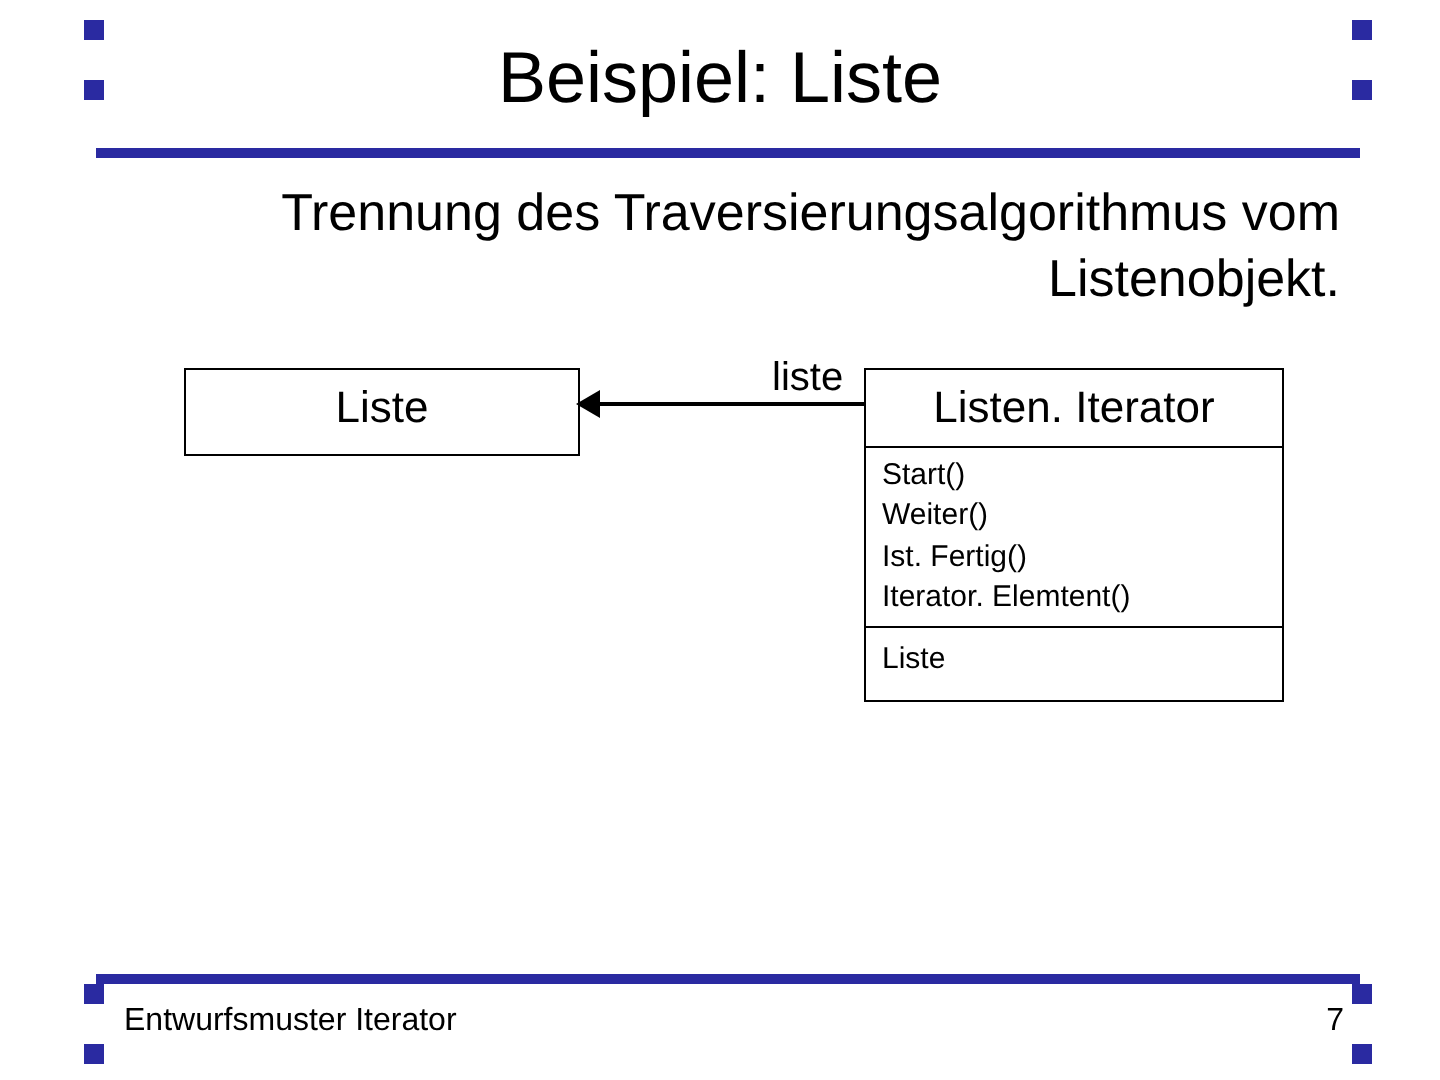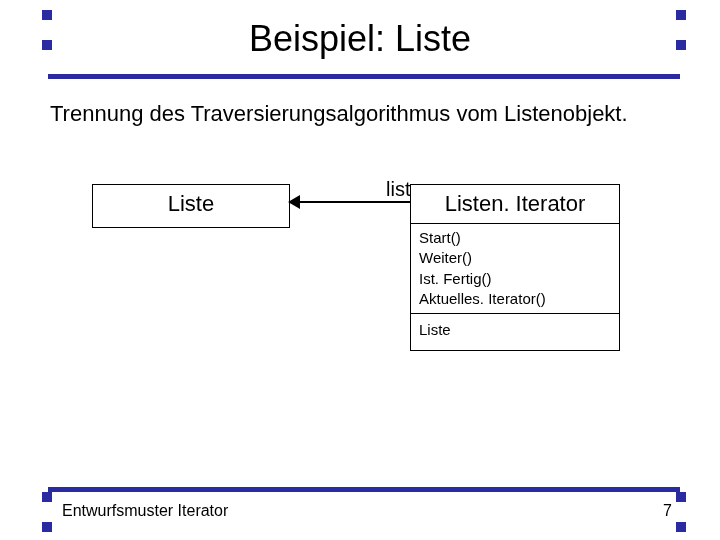--- a/index.html
+++ b/index.html
@@ -43,24 +43,25 @@
   .title-rule {
     position: absolute;
     left: 48px; right: 40px;
     top: 74px;
     height: 5px;
     background: #2a2aa1;
   }
   .body-text {
     position: absolute;
     left: 50px;
-    top: 100px;
+    top: 90px;
     right: 50px;
-    font-size: 22px;
+    font-size: 26px;
     line-height: 1.25;
+    text-align: right;
   }
 
   
   .uml {
     position: absolute;
     border: 1.5px solid #000;
     background: #fff;
   }
   .uml .section {
     border-bottom: 1.5px solid #000;
@@ -79,21 +80,21 @@
     font-size: 15px;
     line-height: 1.35;
     white-space: pre;
   }
   .liste-box {
     left: 92px;
     top: 184px;
     width: 196px;
   }
   .iter-box {
-    left: 410px;
+    left: 432px;
     top: 184px;
     width: 208px;
   }
 
   
   .assoc-line {
     position: absolute;
     top: 201px;
     left: 289px;
     width: 143px;
@@ -161,21 +162,21 @@
 
   <div class="assoc-line"></div>
   <div class="assoc-arrow"></div>
   <div class="assoc-label">liste</div>
 
   <div class="uml iter-box">
     <div class="section name">Listen. Iterator</div>
     <div class="section ops">Start()
 Weiter()
 Ist. Fertig()
-Aktuelles. Iterator()</div>
+Iterator. Elemtent()</div>
     <div class="section ops">Liste</div>
   </div>
 
   <div class="footer-rule"></div>
   <div class="footer-left">Entwurfsmuster Iterator</div>
   <div class="footer-right">7</div>
 
 </div>
 
 </body></html>

